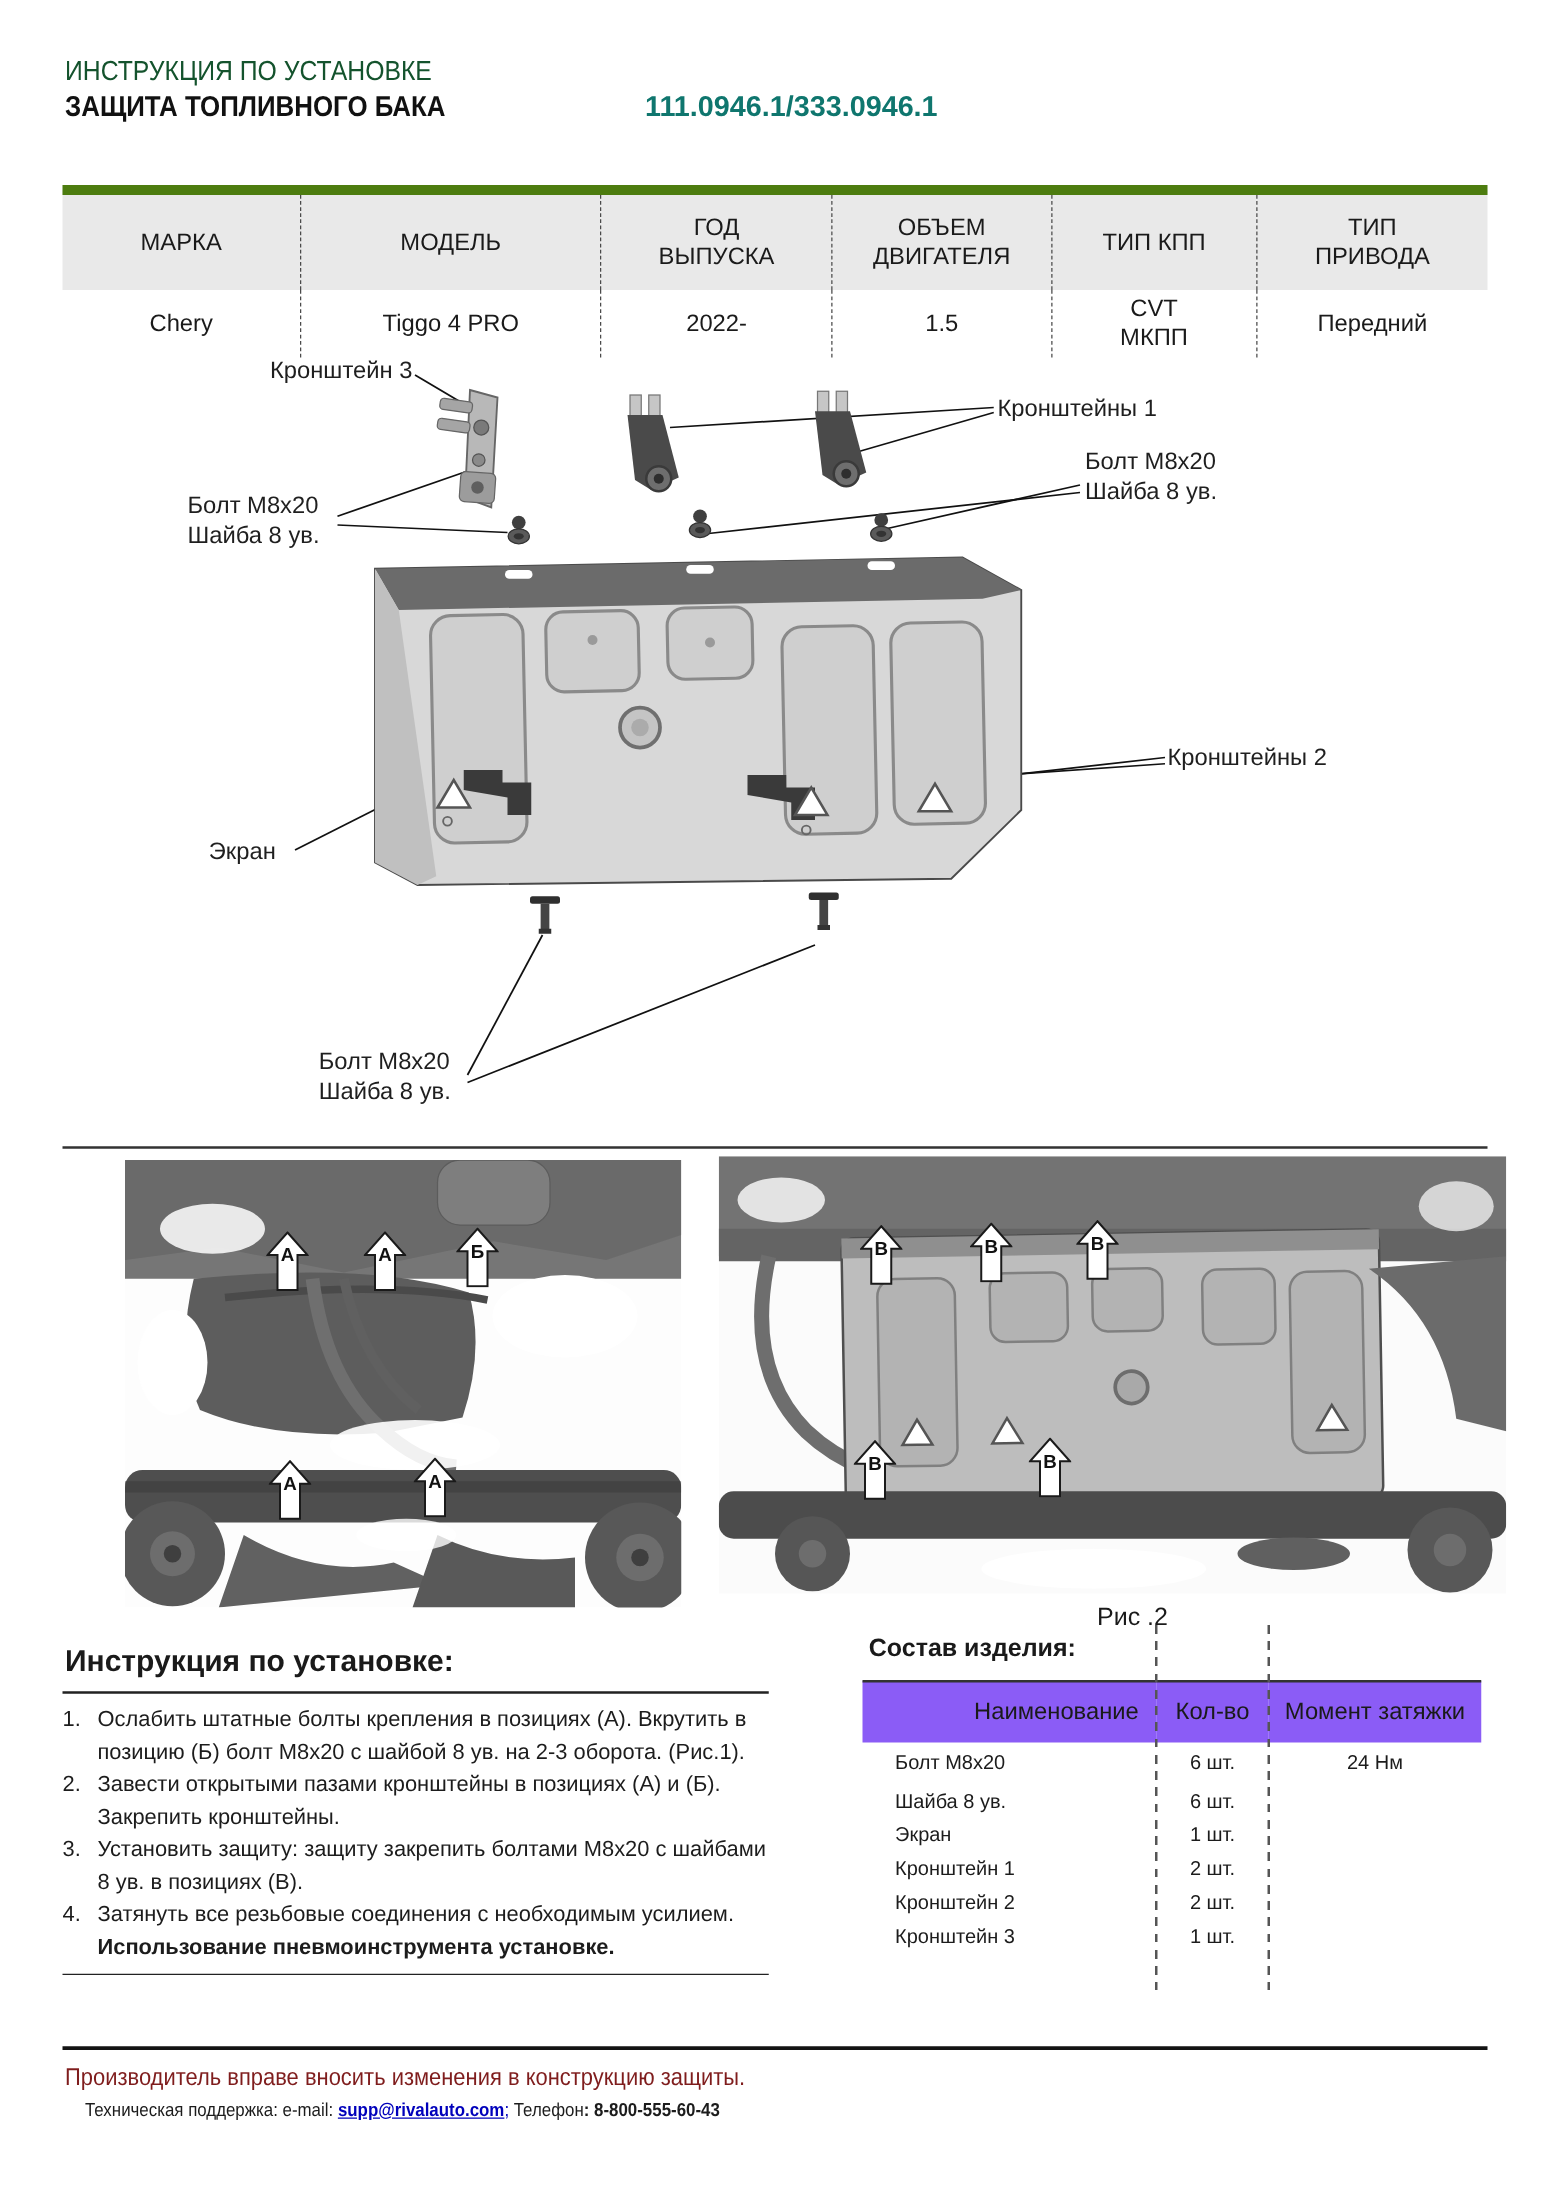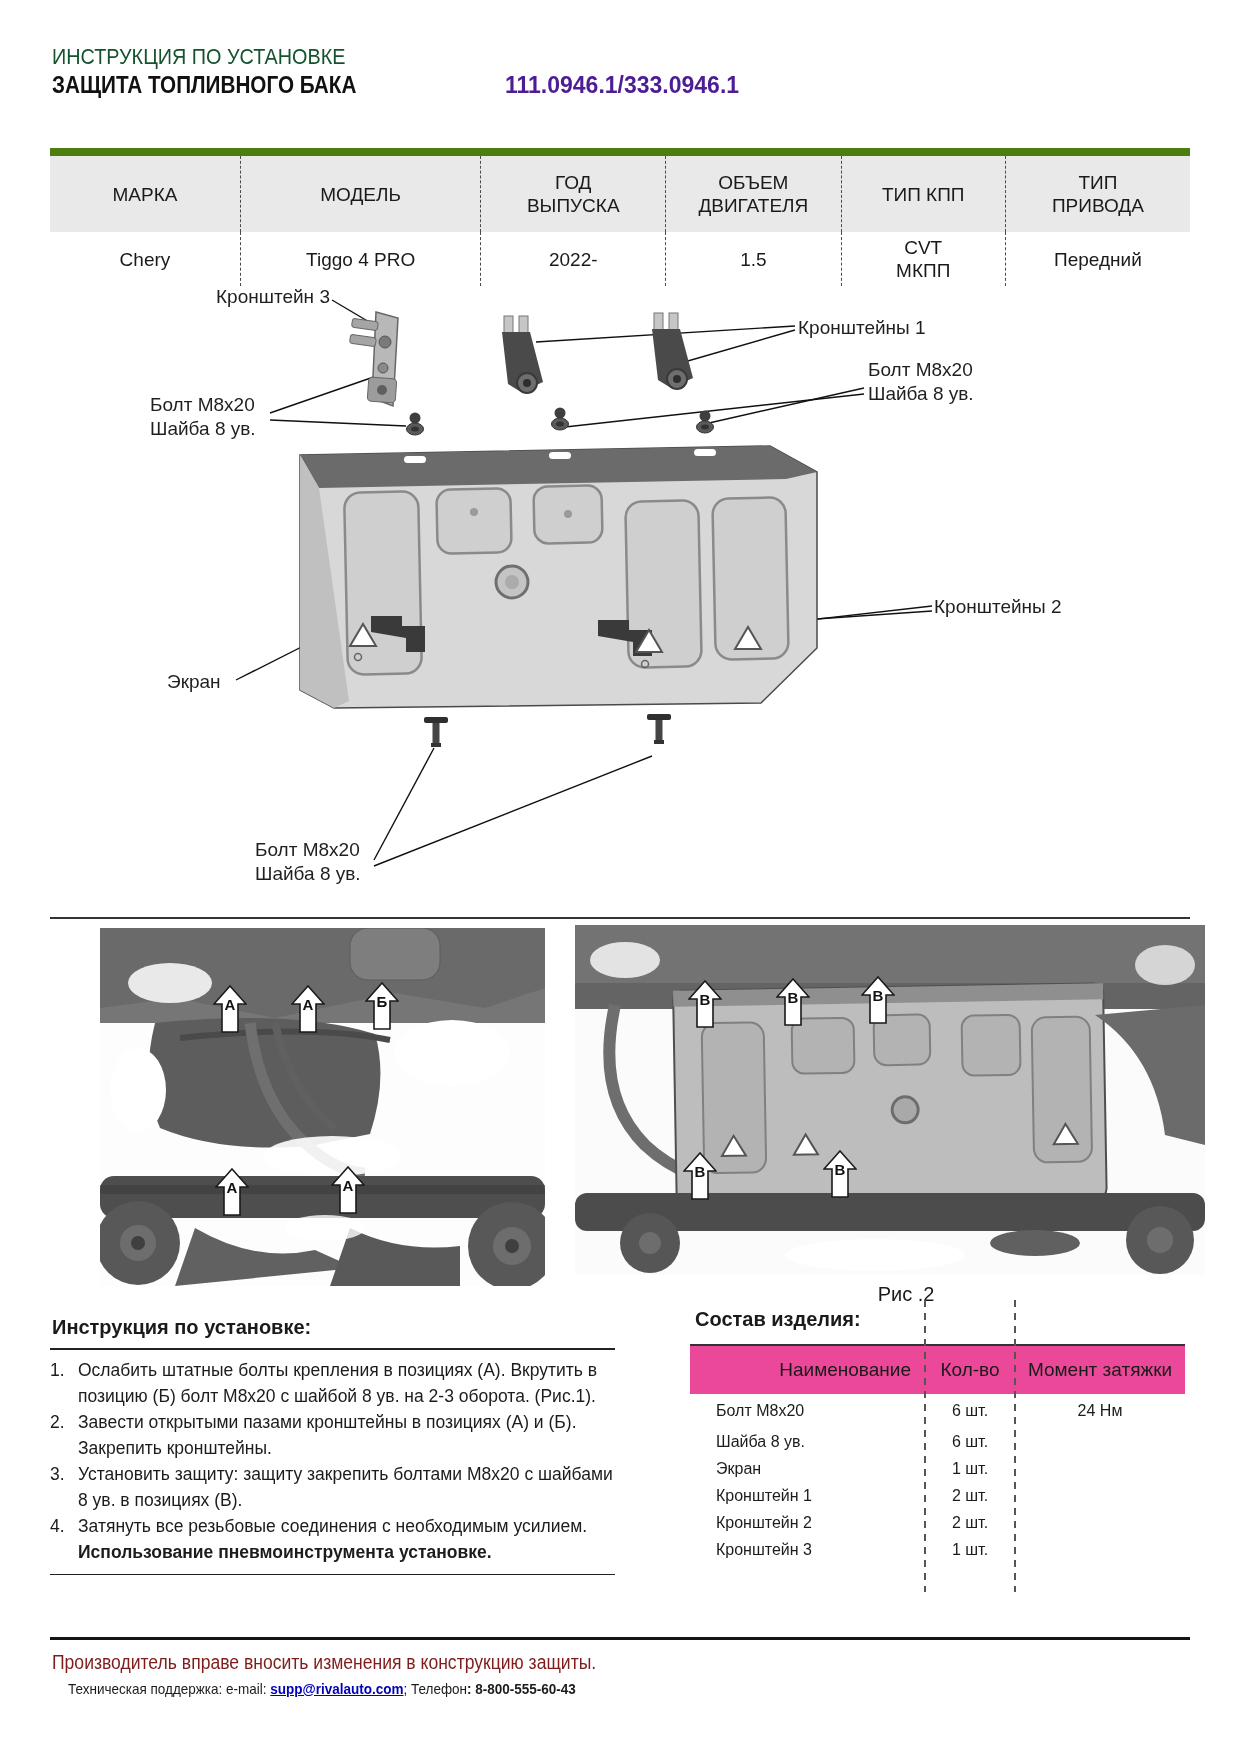--- a/index.html
+++ b/index.html
@@ -3,21 +3,21 @@
 <meta charset="utf-8">
 <style>
   html,body{margin:0;padding:0;background:#ffffff;}
   .page{position:relative;width:1241px;height:1754px;background:#fff;
         font-family:"Liberation Sans",sans-serif;color:#1a1a1a;overflow:hidden;}
   .cond{display:inline-block;transform:scaleX(.9);transform-origin:0 50%;white-space:nowrap;}
 
   
   .doc-subtitle{position:absolute;left:52px;top:44px;font-size:22px;color:#14532d;}
   .doc-title{position:absolute;left:52px;top:72px;font-size:23px;font-weight:bold;color:#111;}
-  .part-numbers{position:absolute;left:505px;top:72px;font-size:23px;font-weight:bold;color:#4c1d95;}
+  .part-numbers{position:absolute;left:516px;top:72px;font-size:23px;font-weight:bold;color:#0f766e;}
 
   
   .spec-table{position:absolute;left:50px;top:148px;width:1140px;border-collapse:collapse;
               border-top:8px solid #4d7c0f;table-layout:fixed;}
   .spec-table th{background:#e9e9e9;height:74px;font-weight:normal;font-size:19px;
                  text-align:center;vertical-align:middle;white-space:pre-line;line-height:23px;
                  border-right:1px dashed #4a4a4a;}
   .spec-table td{height:52px;font-size:19px;text-align:center;vertical-align:middle;
                  white-space:pre-line;line-height:23px;border-right:1px dashed #4a4a4a;}
   .spec-table th:last-child,.spec-table td:last-child{border-right:none;}
@@ -42,34 +42,34 @@
   .fig-caption{position:absolute;font-size:20px;text-align:center;color:#1a1a1a;}
   .cap1{left:100px;top:1294px;width:445px;}
   .cap2{left:591px;top:1283px;width:630px;}
   .marker{position:absolute;width:34px;height:48px;}
   .marker svg{position:absolute;left:0;top:0;}
   .marker .letter{position:absolute;left:0;top:11px;width:100%;text-align:center;
                   font-size:15px;font-weight:bold;color:#111;}
 
   
   .instructions{position:absolute;left:50px;top:1316px;width:565px;}
-  .ins-title{font-size:20px;font-weight:bold;margin:0 0 9px 2px;}
+  .ins-title{font-size:24px;font-weight:bold;margin:0 0 9px 2px;}
   .rule-top{border-top:2px solid #222;margin-bottom:7px;}
   .ins-item{display:flex;font-size:17.5px;line-height:26px;color:#1c1c1c;}
   .ins-num{width:28px;flex:none;}
   .ins-text{flex:1;}
   .ins-bold{font-weight:bold;}
   .rule-bottom{border-top:1.5px solid #222;margin-top:9px;}
 
   
   .parts{position:absolute;left:640px;top:1308px;width:548px;}
   .parts-title{font-size:20px;font-weight:bold;margin:0 0 13px 55px;}
   .parts-table{margin-left:50px;width:495px;border-collapse:collapse;border-top:2px solid #333;
                table-layout:fixed;}
-  .parts-table th{background:#ec4899;height:46px;font-size:19px;font-weight:normal;vertical-align:middle;}
+  .parts-table th{background:#8b5cf6;height:46px;font-size:19px;font-weight:normal;vertical-align:middle;}
   .parts-table th.h-name{text-align:right;padding-right:14px;}
   .parts-table th.h-qty,.parts-table th.h-torque{text-align:center;}
   .parts-table td{height:27px;font-size:16px;padding:0;vertical-align:middle;color:#1c1c1c;}
   .parts-table td.c-name{padding-left:26px;text-align:left;}
   .parts-table td.c-qty,.parts-table td.c-torque{text-align:center;}
   .dash-v{position:absolute;top:1300px;width:2px;height:292px;
           background:repeating-linear-gradient(#555 0 7px,transparent 7px 13px);}
   .dash-1{left:924px;} .dash-2{left:1014px;}
 
   

